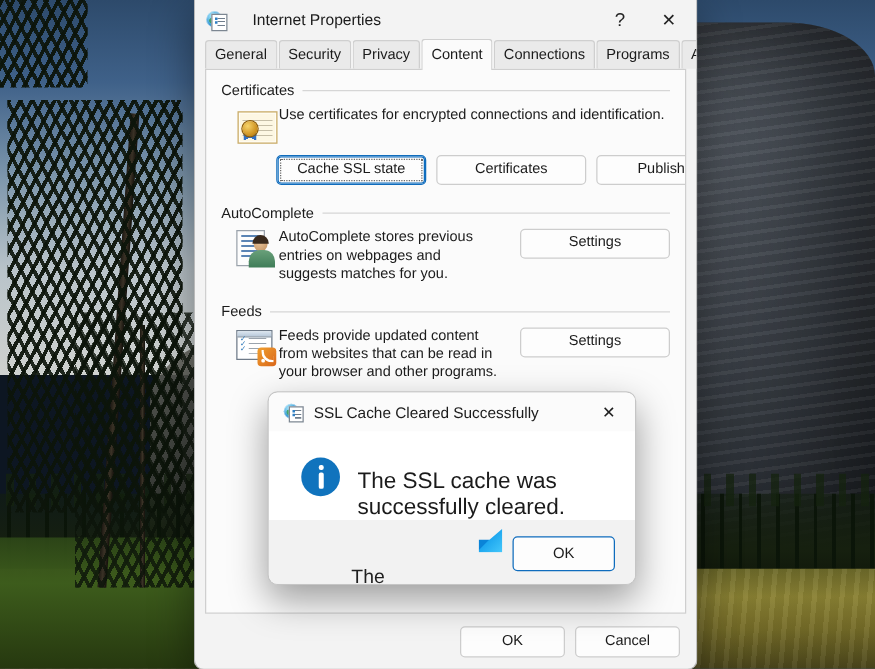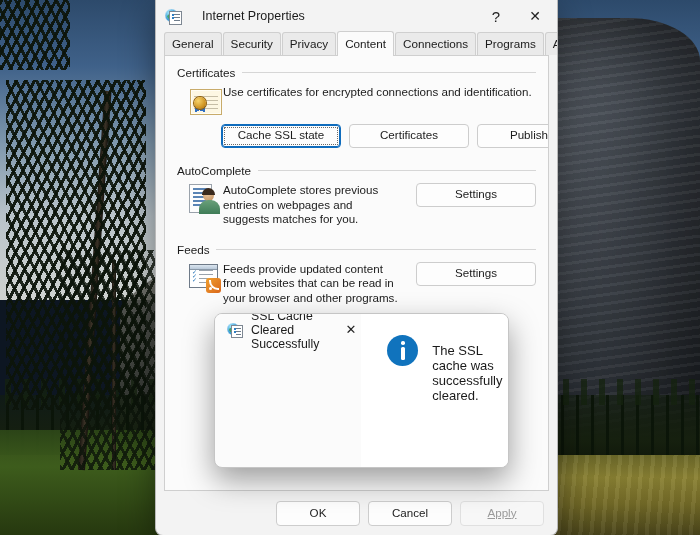--- a/index.html
+++ b/index.html
@@ -209,21 +209,21 @@
   
   #msgbox {
     position: absolute;
     left: 214px; top: 313px;
     width: 293px; height: 153px;
     background: #fbfbfb;
     border: 1px solid #c5c5c5;
     border-radius: 8px;
     box-shadow: 0 12px 30px rgba(0,0,0,.38);
     overflow: hidden;
-    display: flex; 
+    display: flex; flex-direction: column;
   }
   .mb-title {
     height: 31px; min-height:31px;
     display: flex; align-items: center;
     padding-left: 12px;
     background: #fbfbfb;
   }
   .mb-ico { width: 16px; height: 16px; position: relative; flex:0 0 auto;}
   .mb-title-text { font-size: 12.3px; color: #1b1b1b; margin-left: 8px; }
   .mb-close {
@@ -244,21 +244,21 @@
     position: relative;
   }
   .info-icon::before{
     content:""; position:absolute; left:14px; top:6px; width:3.5px; height:3.5px;
     border-radius:50%; background:#fff;
   }
   .info-icon::after{
     content:""; position:absolute; left:14px; top:12px; width:3.5px; height:13px;
     border-radius:1.5px; background:#fff;
   }
-  .mb-msg { font-size: 13px; color: #1b1b1b; padding-top: 8px; }
+  .mb-msg { font-size: 18px; color: #1b1b1b; padding-top: 8px; }
   .mb-footer {
     height: 54px; min-height:54px;
     background: #f2f2f2;
     display: flex; align-items: center;
     padding: 0 16px 0 0;
     position: relative;
   }
   .wm {
     position: absolute; left: 66px; top: 5px;
     display: flex; align-items: flex-start;
@@ -483,21 +483,20 @@
         <span class="grp-text" style="max-width:178px;">Feeds provide updated content from websites that can be read in your browser and other programs.</span>
         <span class="btn side-btn">Settings</span>
       </div>
     </div>
 
   </div>
 
   <div class="footer">
     <div class="btn">OK</div>
     <div class="btn">Cancel</div>
-    <div class="btn disabled"><span class="u">Apply</span></div>
   </div>
 
 </div>
 
 <div id="msgbox">
   <div class="mb-title">
     <span class="mb-ico">
       <span class="gd-globe" style="width:12px;height:12px;"></span>
         <span class="gd-doc" style="width:10px;height:11px;"></span>
     </span>

